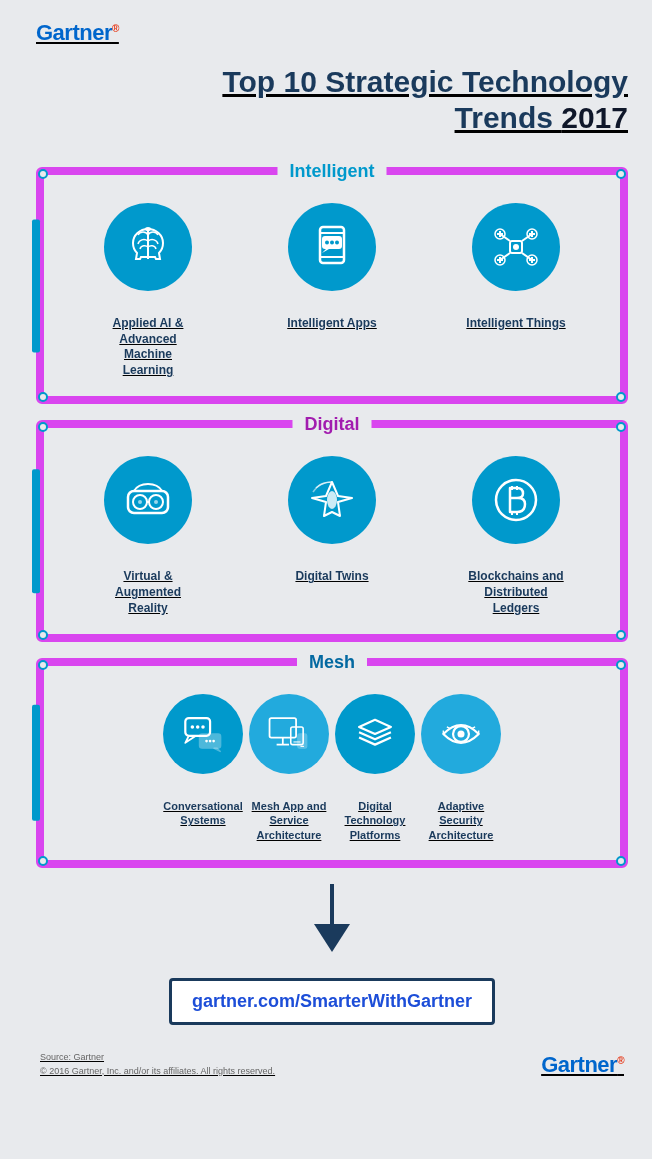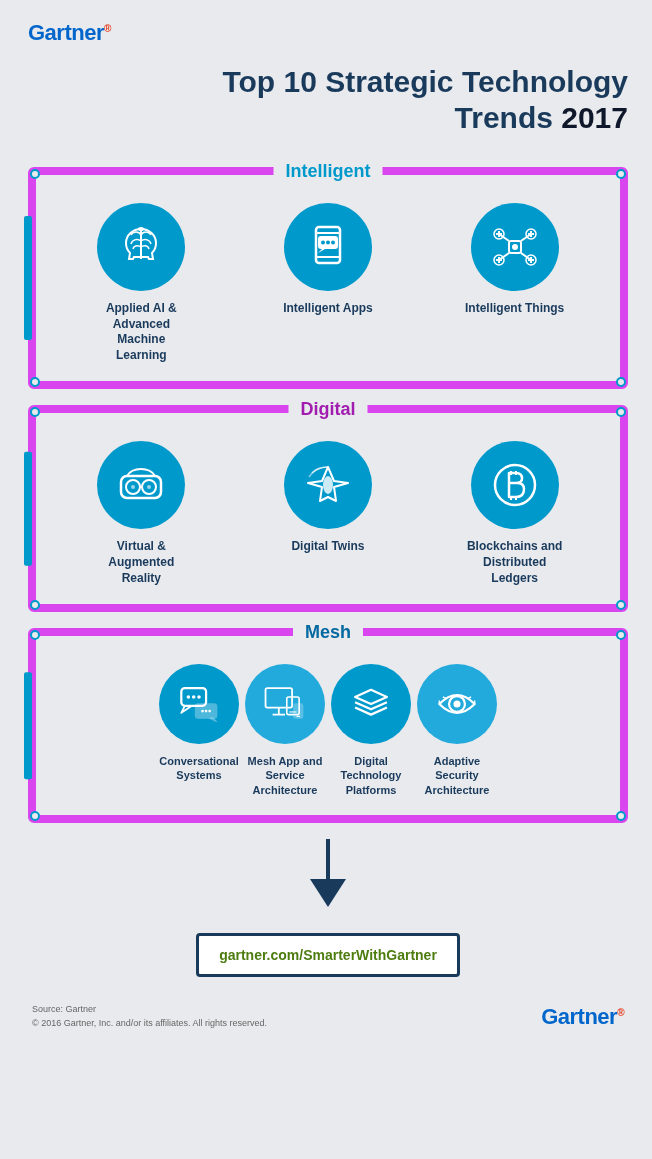--- a/index.html
+++ b/index.html
@@ -7,21 +7,22 @@
       width: 652px;
       min-height: 1159px;
       background-color: #e8eaed;
       font-family: Arial, sans-serif;
       position: relative;
     }
 
     .page-wrapper {
       width: 652px;
       background: #e8eaed;
-      padding: 20px 24px 20px 28px;
+      padding: 20px 24px 20px 36px;
+      text-decoration: underline;
     }
 
     .gartner-logo-top {
       font-size: 22px;
       font-weight: bold;
       color: #0066cc;
       margin-bottom: 18px;
       letter-spacing: -0.5px;
     }
     .gartner-logo-top span.dot {
@@ -111,20 +112,21 @@
       align-items: flex-start;
       margin-top: 28px;
     }
 
     .item {
       display: flex;
       flex-direction: column;
       align-items: center;
       width: 100px;
       text-align: center;
+      gap: 15px;
     }
 
     .item-circle {
       width: 88px;
       height: 88px;
       border-radius: 50%;
       background: #0099cc;
       display: flex;
       align-items: center;
       justify-content: center;
@@ -191,23 +193,23 @@
     .url-box {
       border: 3px solid #1a3a5c;
       border-radius: 4px;
       padding: 10px 20px;
       margin: 10px auto;
       display: inline-block;
       background: white;
     }
 
     .url-text {
-      font-size: 14px;
+      font-size: 18px;
       font-weight: bold;
-      color: #4d7c0f;
+      color: #1d4ed8;
     }
 
     .url-container {
       text-align: center;
       margin: 0 0 16px 0;
     }
 
     .footer {
       display: flex;
       justify-content: space-between;

